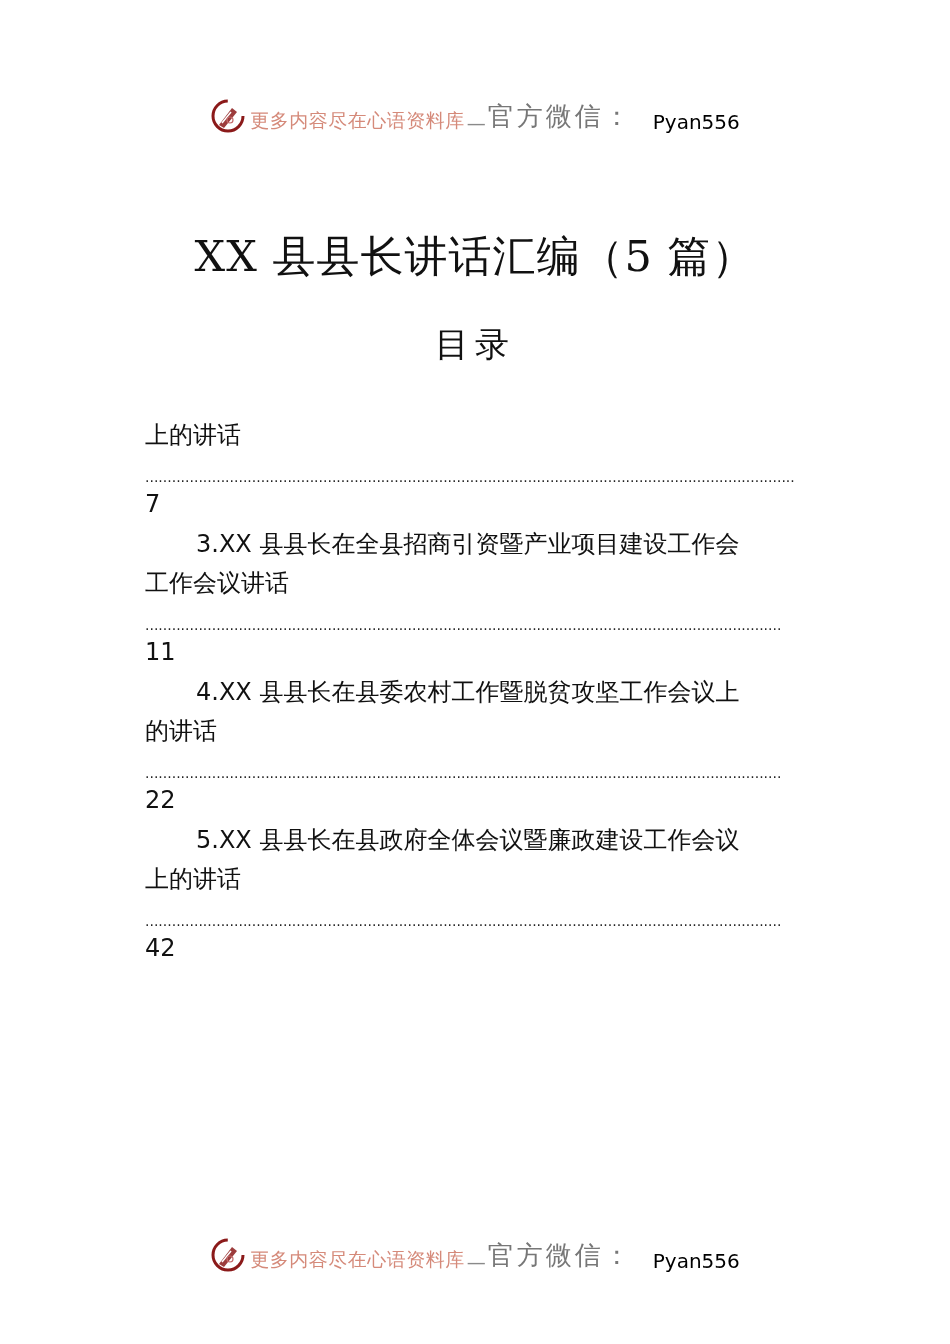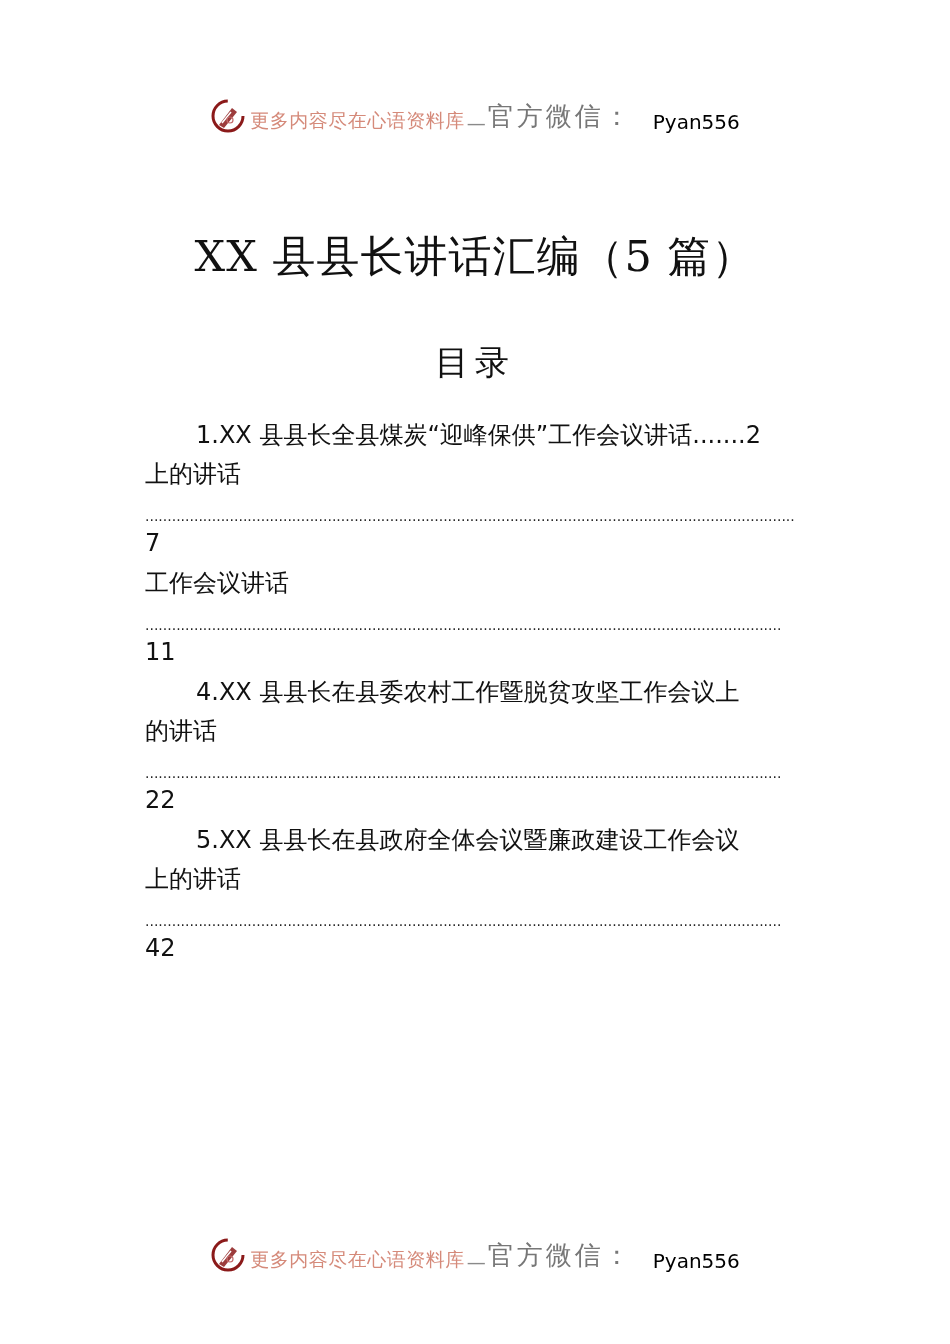--- a/index.html
+++ b/index.html
@@ -62,21 +62,21 @@
       left: 0;
       width: 950px;
       text-align: center;
       font-family: "DejaVu Serif", serif;
       font-size: 43px;
       color: #111;
       letter-spacing: 1px;
     }
     .toc-heading {
       position: absolute;
-      top: 340px;
+      top: 322px;
       left: 0;
       width: 950px;
       text-align: center;
       font-family: "DejaVu Serif", serif;
       font-size: 34px;
       color: #111;
       letter-spacing: 6px;
     }
     .toc {
       position: absolute;
@@ -120,31 +120,29 @@
   <span class="wm-wechat">官方微信：</span>
   <span class="wm-id">Pyan556</span>
 </div>
 
 <div class="doc-title">XX 县县长讲话汇编（5 篇）</div>
 
 <div class="toc-heading">目录</div>
 
 <div class="toc">
 
-  <div class="toc-entry">
-    <div class="toc-line indent">1.XX 县县长全县煤炭“迎峰保供”工作会议讲话.......2</div>
-  </div>
 
   <div class="toc-entry">
     <div class="toc-line">上的讲话</div>
     <div class="toc-dots">..................................................................................................................................................</div>
     <div class="toc-page">7</div>
   </div>
 
   <div class="toc-entry">
+    <div class="toc-line indent">3.XX  县县长在全县招商引资暨产业项目建设工作会</div>
     <div class="toc-line">工作会议讲话</div>
     <div class="toc-dots">...............................................................................................................................................</div>
     <div class="toc-page">11</div>
   </div>
 
   <div class="toc-entry">
     <div class="toc-line indent">4.XX  县县长在县委农村工作暨脱贫攻坚工作会议上</div>
     <div class="toc-line">的讲话</div>
     <div class="toc-dots">...............................................................................................................................................</div>
     <div class="toc-page">22</div>

